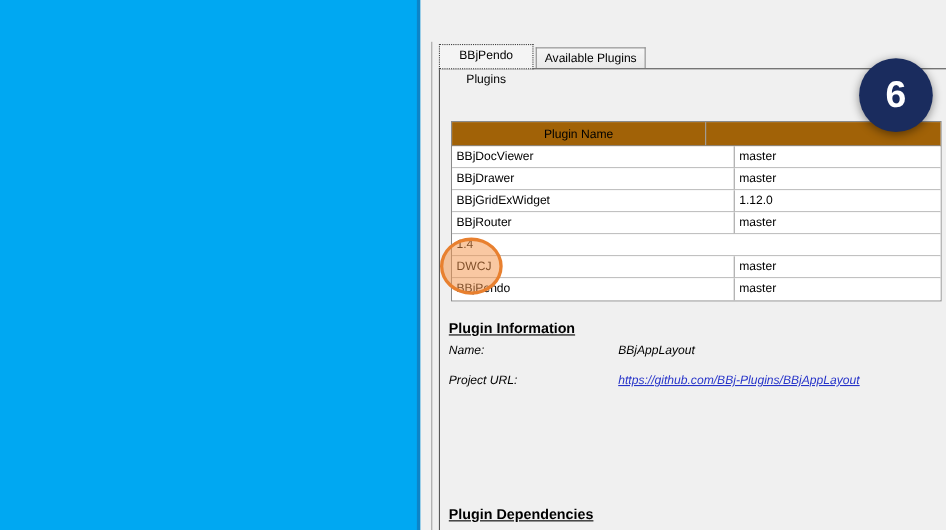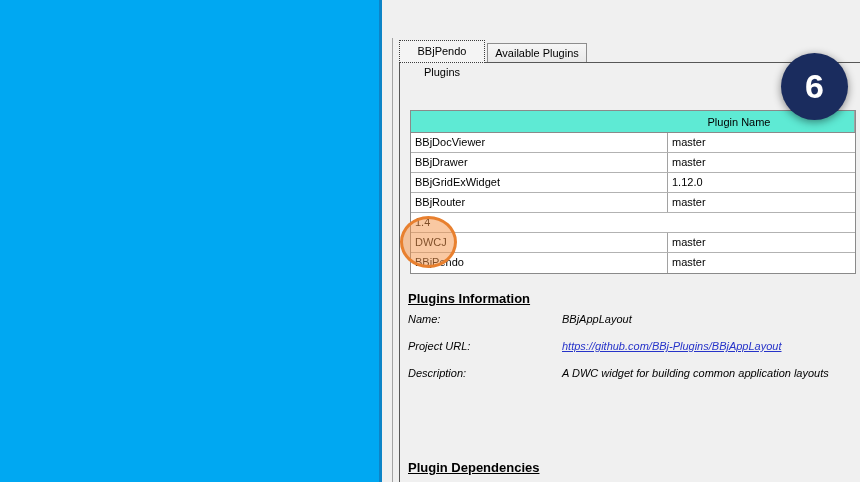--- a/index.html
+++ b/index.html
@@ -23,21 +23,21 @@
   .tab-inactive { left:487px; top:43px; width:100px; height:19px; line-height:18px;
                   background:linear-gradient(#f6f6f6,#e9e9e9); }
 
   
   .tabpage { position:absolute; left:399px; top:62px; width:461px; height:420px;
              background:#f0f0f0; border-left:1px solid #575757; border-top:1px solid #575757; }
 
   
   .tbl { position:absolute; left:410px; top:110px; width:446px;
          background:#ffffff; border:1px solid #8a8a8a; font-size:11px; z-index:1; }
-  .tbl-head { display:flex; height:22px; background:#5eead4; border-bottom:1px solid #8a8a8a;justify-content:flex-end; }
+  .tbl-head { display:flex; height:22px; background:#a16207; border-bottom:1px solid #8a8a8a; }
   .th { line-height:22px; text-align:center; color:#000; }
   .th-name { width:231px; border-right:1px solid #a2a2a2; }
   .th-version { flex:1; }
   .tr { display:flex; height:20px; border-bottom:1px solid #b2b2b2; background:#ffffff; }
   .tr:last-child { border-bottom:none; }
   .td { line-height:19px; color:#000; white-space:nowrap; overflow:hidden; }
   .td-name { width:257px; border-right:1px solid #a2a2a2; padding-left:4px; }
   .td-version { flex:1; padding-left:4px; }
 
   
@@ -115,32 +115,28 @@
         </div>
       </div>
   </div>
 
   <div class="hl-circle"></div>
 
   <div class="badge">
     <span>6</span>
   </div>
 
-  <div class="section-heading heading-info">Plugins Information</div>
+  <div class="section-heading heading-info">Plugin Information</div>
 
   <div class="info-fields">
       <div class="info-row">
         <div class="info-label">Name:</div>
         <div class="info-value">BBjAppLayout</div>
       </div>
       <div class="info-row">
         <div class="info-label">Project URL:</div>
         <a class="info-value link">https://github.com/BBj-Plugins/BBjAppLayout</a>
       </div>
-      <div class="info-row">
-        <div class="info-label">Description:</div>
-        <div class="info-value">A DWC widget for building common application layouts</div>
-      </div>
     </div>
 
   <div class="section-heading heading-deps">Plugin Dependencies</div>
 
 </div>
 
 </body></html>

